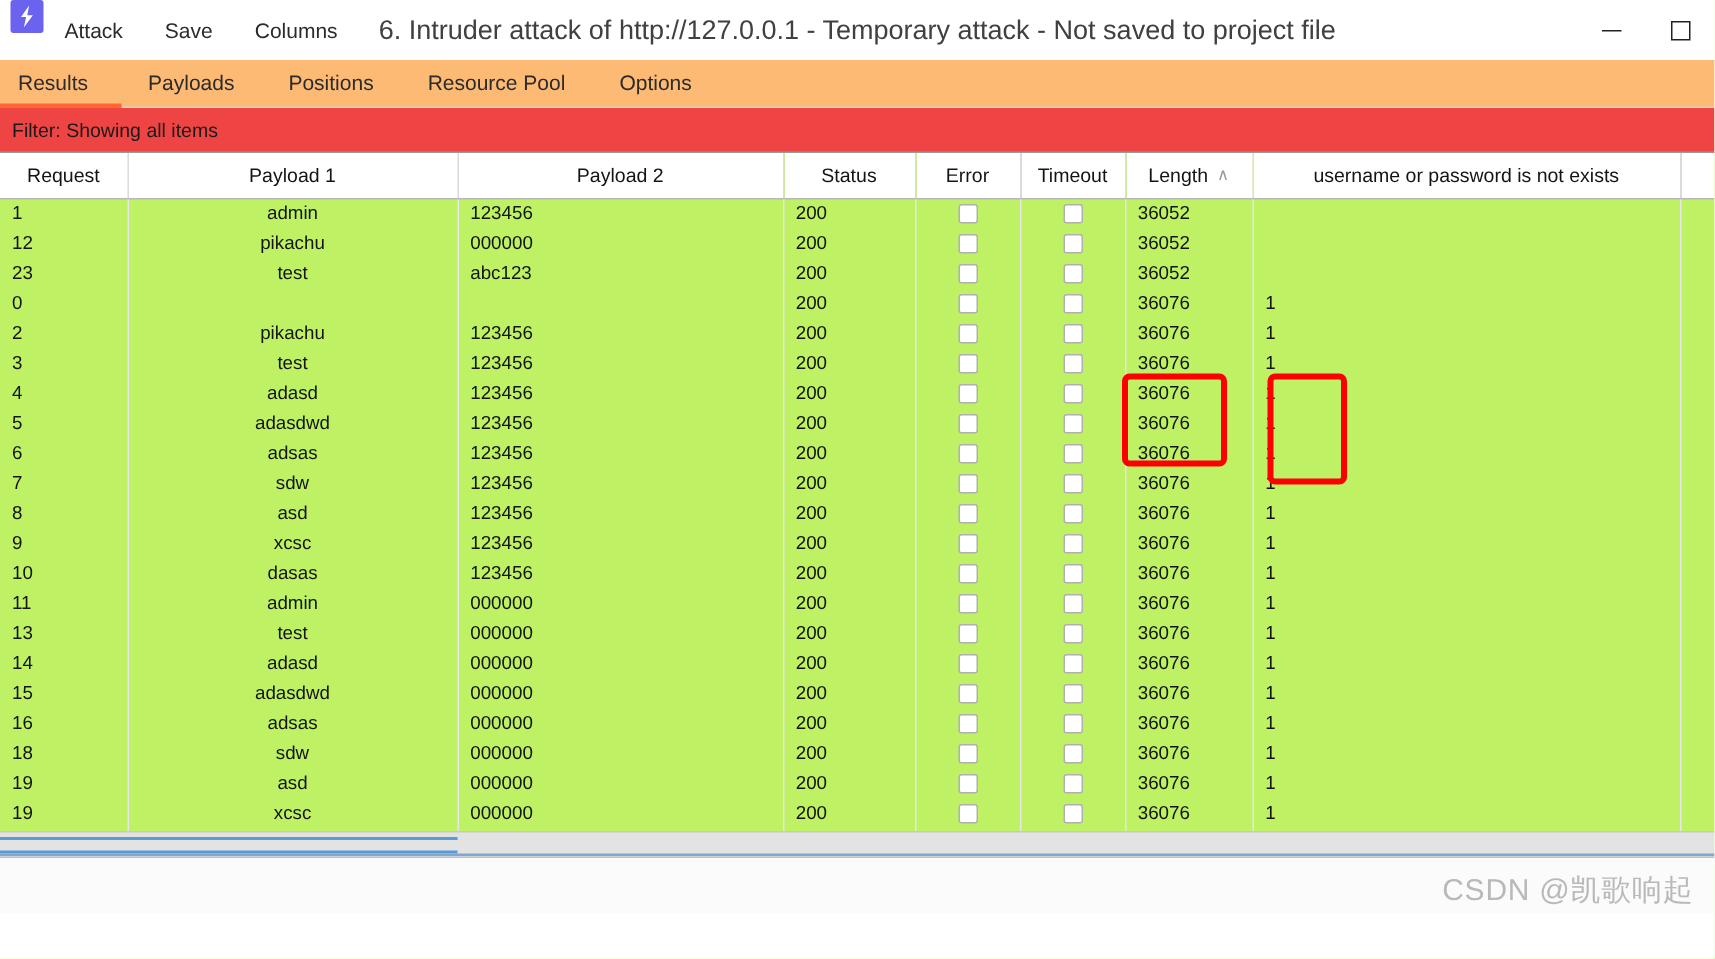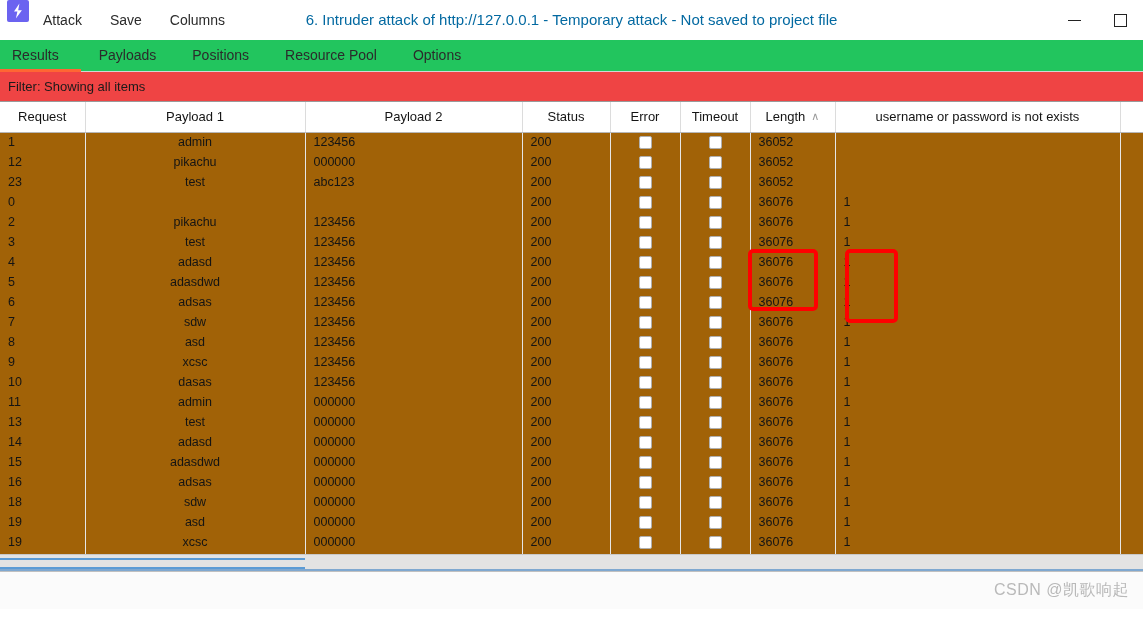--- a/index.html
+++ b/index.html
@@ -48,22 +48,22 @@
     cursor: default;
   }
   .menu-item:first-of-type { margin-left: 14px; }
   .win-title {
     position: absolute;
     left: 0; right: 0;
     top: 0;
     height: 40px;
     line-height: 40px;
     text-align: center;
-    font-size: 15px;
-    color: #0369a1;
+    font-size: 18px;
+    color: #404040;
     pointer-events: none;
   }
   .win-controls {
     position: absolute;
     right: 0; top: 0;
     height: 40px;
     display: flex;
     align-items: center;
   }
   .win-btn {
@@ -75,21 +75,21 @@
     width: 13px; height: 1px; background: #222;
   }
   .win-btn .max-glyph {
     width: 13px; height: 13px; border: 1.3px solid #222;
   }
 
   
   .tabbar {
     position: relative;
     height: 32px;
-    background: #22c55e;
+    background: #fdba74;
     display: flex;
     align-items: flex-start;
     border-bottom: 1px solid #d4d4d4;
   }
   .tab {
     height: 32px;
     line-height: 30px;
     padding: 0 18px;
     font-size: 14px;
     color: #2b2b2b;
@@ -116,21 +116,21 @@
     padding-left: 8px;
     font-size: 13px;
     color: #1a1a1a;
   }
 
   
   .table-wrap {
     position: relative;
     height: 452px;
     overflow: hidden;
-    background: #a16207;
+    background: #bef264;
   }
   table.results {
     width: 1143px;
     border-collapse: collapse;
     table-layout: fixed;
   }
   table.results thead th {
     height: 30px;
     background: #ffffff;
     border-bottom: 1px solid #b7b7b7;
@@ -218,21 +218,21 @@
   .footer {
     position: relative;
     height: 38px;
     background: #fbfbfb;
     border-top: 1px solid #c0c0c0;
   }
   .watermark {
     position: absolute;
     right: 14px;
     top: 8px;
-    font-size: 16px;
+    font-size: 20px;
     color: #b9b9b9;
     letter-spacing: 0.5px;
     white-space: nowrap;
   }
 </style>
 </head>
 <body>
 
 <div id="app">
 

